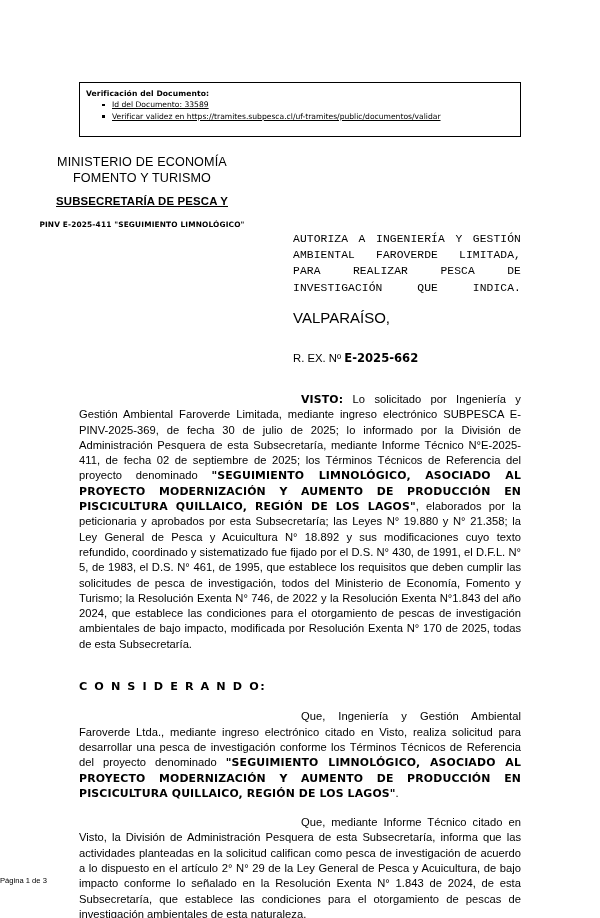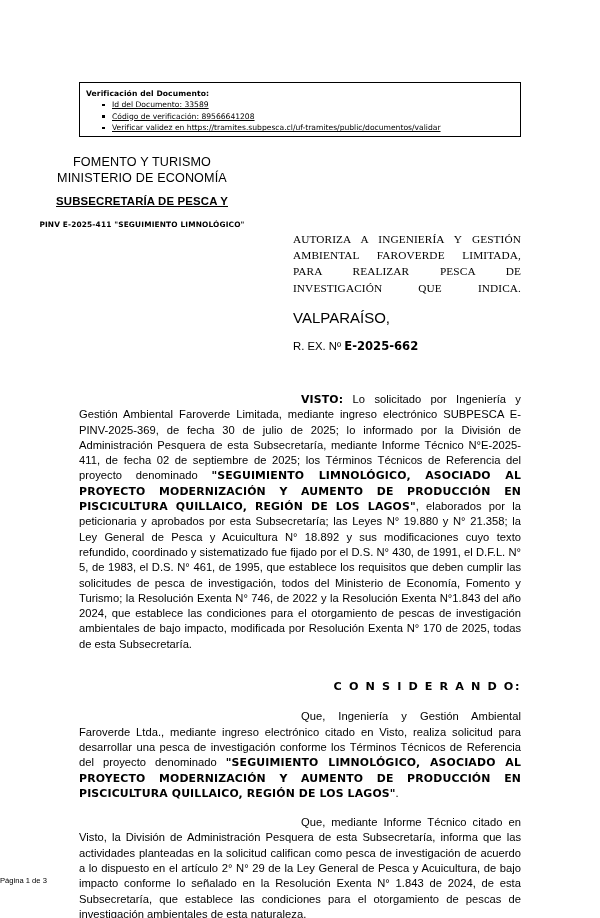--- a/index.html
+++ b/index.html
@@ -113,35 +113,35 @@
   }
 
   
   .rhead {
     position: absolute;
     left: 293px;
     top: 231px;
     width: 228px;
   }
   .rhead-title {
-    font-family: Liberation Serif, serif;
+    font-family: Liberation Mono, monospace;
     font-size: 11.3px;
     line-height: 16.2px;
     text-align: justify;
     text-align-last: justify;
     letter-spacing: 0.1px;
   }
   .rhead-city {
     margin-top: 14px;
     font-family: "Liberation Sans", sans-serif;
     font-size: 15px;
     line-height: 16.2px;
   }
   .rhead-resol {
-    margin-top: 12px;
+    margin-top: 24px;
     font-family: "Liberation Sans", sans-serif;
     font-size: 11.3px;
     line-height: 16.2px;
   }
   .rhead-resol b, .rhead-fecha b {
     font-family: "DejaVu Sans", sans-serif;
     font-weight: bold;
     font-size: 11.6px;
   }
   .rhead-fecha {
@@ -175,21 +175,21 @@
     font-family: "DejaVu Sans", sans-serif;
     font-weight: bold;
     font-size: 10.9px;
     letter-spacing: 0.15px;
   }
   .considerando {
     font-family: "DejaVu Sans", sans-serif;
     font-weight: bold;
     font-size: 11.2px;
     line-height: 15.3px;
-    text-align: right;
+    text-align: left;
     letter-spacing: 1.6px;
     margin: 0;
   }
   .gap-lg { height: 27px; }
   .gap-md { height: 15px; }
   .gap-sm { height: 14px; }
 
   
   .footer {
     position: absolute;
@@ -204,29 +204,28 @@
 </head>
 <body>
 
 <div class="page">
 
   <div class="verif-box">
     <div class="verif-inner">
       <div class="verif-title">Verificación del Documento:</div>
       <ul class="verif-list">
         <li>Id del Documento: 33589</li>
-        <li>Código de verificación: 89566641208</li>
         <li>Verificar validez en https://tramites.subpesca.cl/uf-tramites/public/documentos/validar</li>
       </ul>
     </div>
   </div>
 
   <div class="ministry">
+    <div class="ministry-line">MINISTERIO DE ECONOMÍA</div>
     <div class="ministry-line">FOMENTO Y TURISMO</div>
-    <div class="ministry-line">MINISTERIO DE ECONOMÍA</div>
   </div>
 
   <div class="subsec">
     <div><span class="subsec-line">SUBSECRETARÍA DE PESCA Y</span></div>
   </div>
 
   <div class="ref-line">PINV E-2025-411 "SEGUIMIENTO LIMNOLÓGICO"</div>
 
   <div class="rhead">
     <div class="rhead-title">AUTORIZA A INGENIERÍA Y GESTIÓN AMBIENTAL FAROVERDE LIMITADA, PARA REALIZAR PESCA DE INVESTIGACIÓN QUE INDICA.</div>

